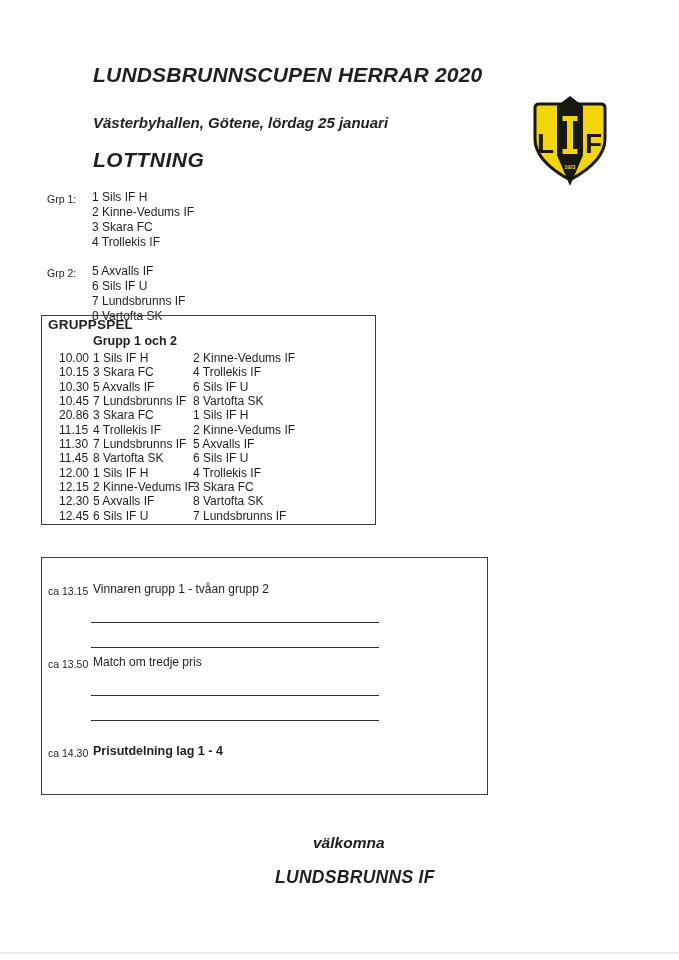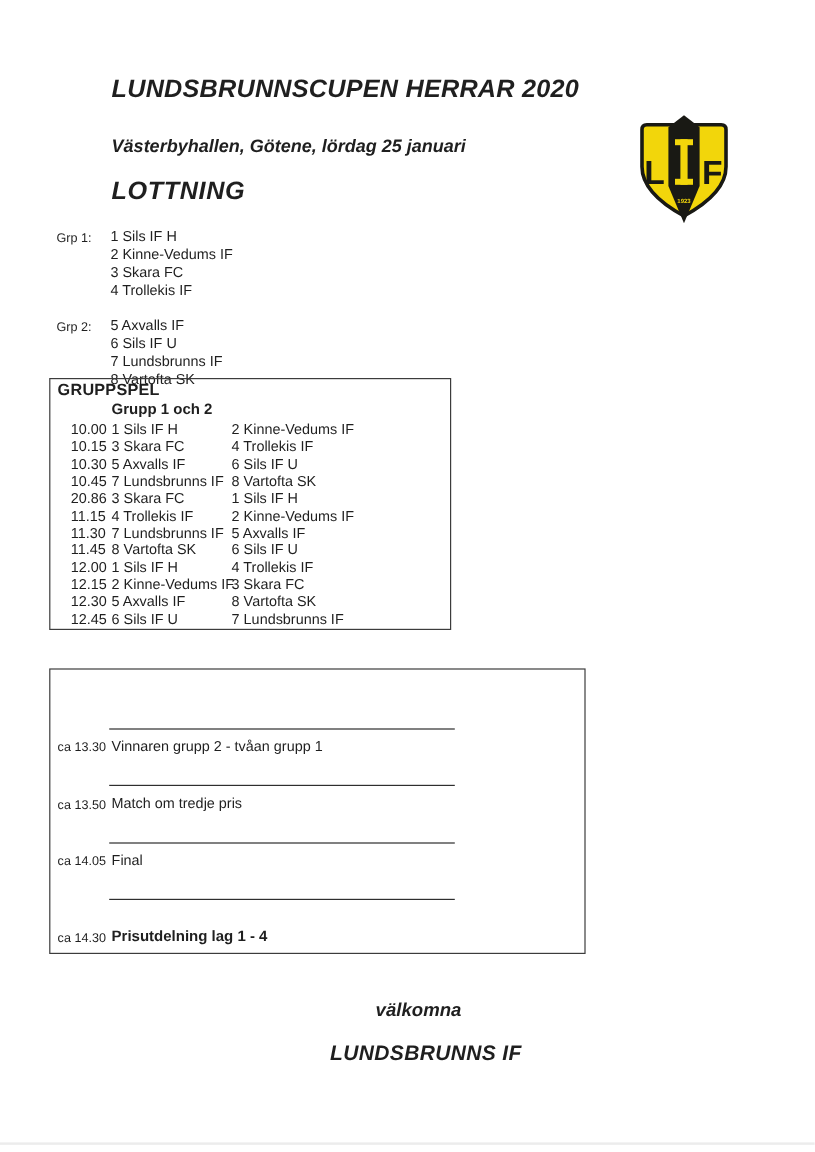--- a/index.html
+++ b/index.html
@@ -142,35 +142,31 @@
       <div class="match-row">
         <span class="m-time">12.45</span>
         <span class="m-home">6 Sils IF U</span>
         <span class="m-away">7 Lundsbrunns IF</span>
       </div>
     </div>
 </div>
 
 <div class="abs" id="fin-box">
   <div id="fin-rows">
+      <div class="finals-row">
+        <span class="f-time">ca 13.15</span>
+        <span class="f-label">Vinnaren grupp 1 - tvåan grupp 2</span>
+      </div>
       <div class="score-line"></div>
-      <div class="finals-row" style="margin-top: 7px;">
-        <span class="f-time">ca 13.30</span>
-        <span class="f-label">Vinnaren grupp 2 - tvåan grupp 1</span>
-      </div>
       <div class="score-line"></div>
       <div class="finals-row" style="margin-top: 7px;">
         <span class="f-time">ca 13.50</span>
         <span class="f-label">Match om tredje pris</span>
       </div>
       <div class="score-line"></div>
-      <div class="finals-row" style="margin-top: 7px;">
-        <span class="f-time">ca 14.05</span>
-        <span class="f-label">Final</span>
-      </div>
       <div class="score-line"></div>
       <div class="finals-row bold" style="margin-top: 23px;">
         <span class="f-time">ca 14.30</span>
         <span class="f-label">Prisutdelning lag 1 - 4</span>
       </div>
     </div>
 </div>
 
 <div class="abs" id="closing-welcome">välkomna</div>
 <div class="abs" id="closing-club">LUNDSBRUNNS IF</div>

